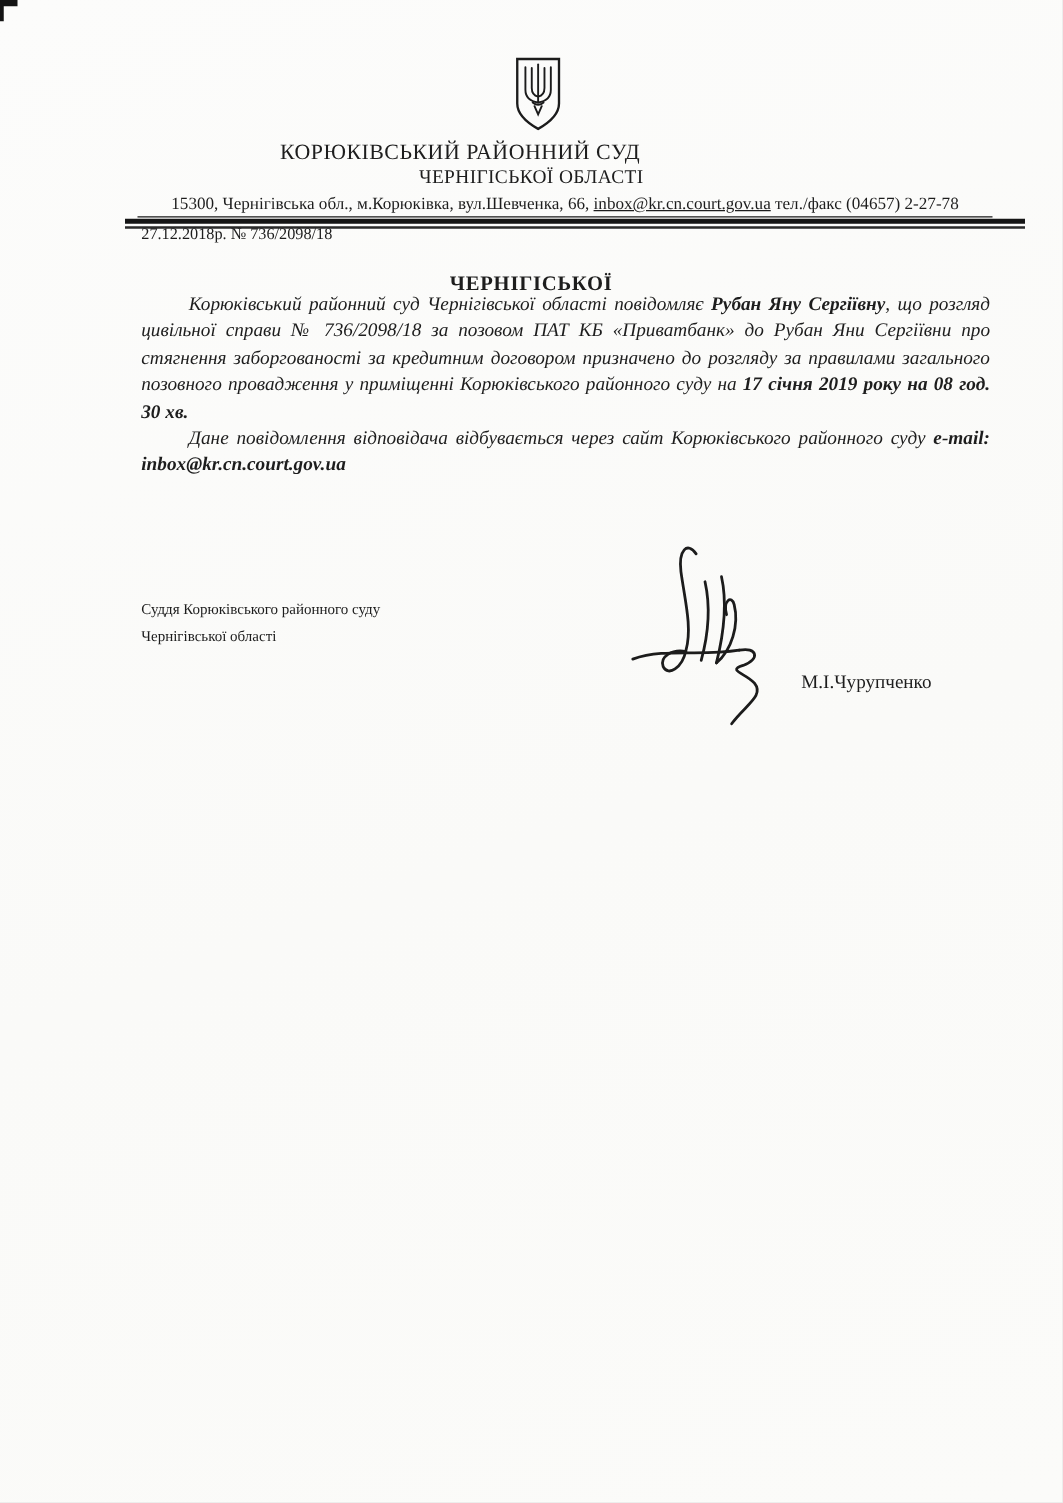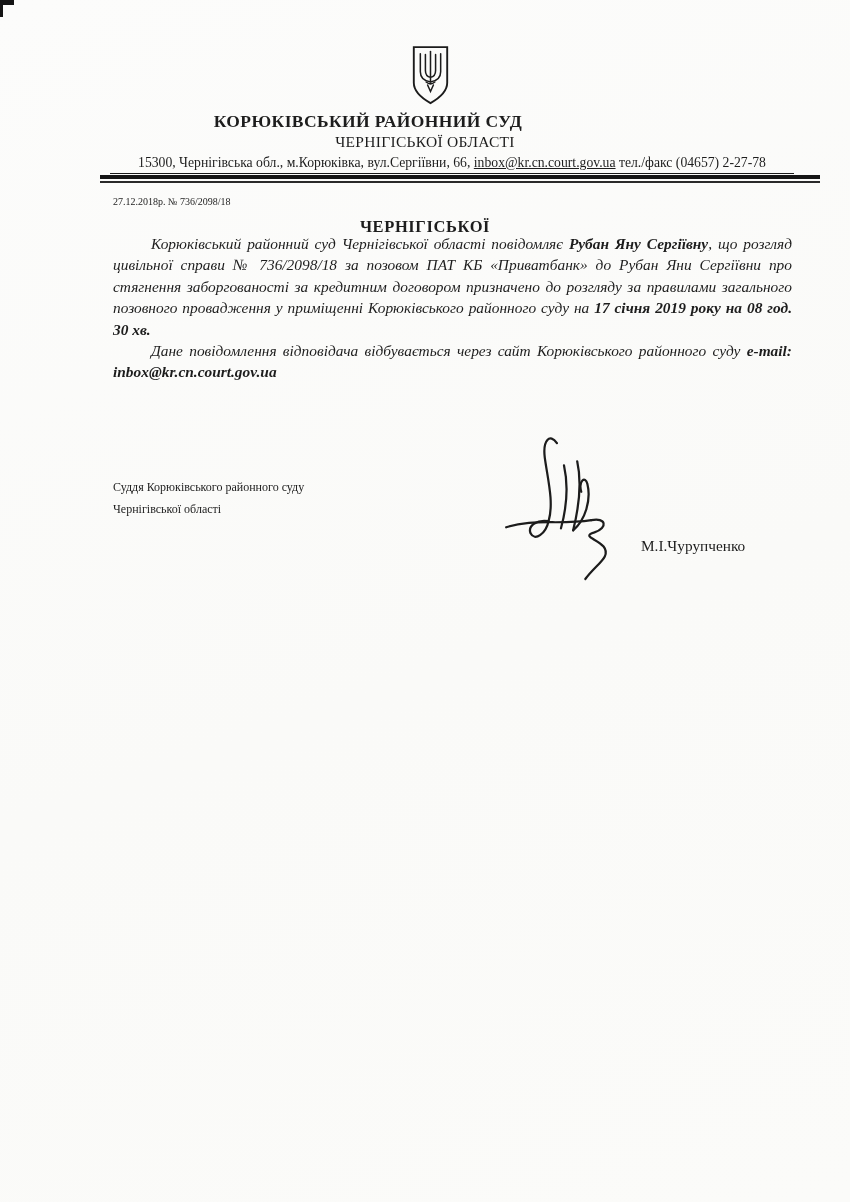--- a/index.html
+++ b/index.html
@@ -28,21 +28,21 @@
   .emblem {
     position: absolute;
     left: 406px; top: 45px;
     width: 49px; height: 61px;
   }
   .emblem svg { width: 100%; height: 100%; }
   .court-name {
     position: absolute;
     left: 0; top: 111px; width: 736px;
     text-align: center;
-    font-weight: bold;
+    font-weight: normal;
     font-size: 17.5px;
     letter-spacing: 0.4px;
   }
   .court-region {
     position: absolute;
     left: 0; top: 133px; width: 850px;
     text-align: center;
     font-size: 15.5px;
     letter-spacing: 0.3px;
   }
@@ -61,22 +61,22 @@
     left: 100px; top: 175px; width: 720px;
     height: 4px; background: #151515;
   }
   .rule-thin {
     position: absolute;
     left: 100px; top: 181px; width: 720px;
     height: 1.5px; background: #2a2a2a;
   }
   .date-line {
     position: absolute;
-    left: 113px; top: 196px;
-    font-size: 10px;
+    left: 113px; top: 179px;
+    font-size: 13px;
   }
   .doc-title {
     position: absolute;
     left: 0; top: 217px; width: 850px;
     text-align: center;
     font-weight: bold;
     font-size: 16.5px;
     letter-spacing: 0.6px;
   }
   .body-block {
@@ -126,21 +126,21 @@
         <path d="M30 9 V51"></path>
         <path d="M26 55 L30 64 L34 55"></path>
         <path d="M24 51 Q30 56 36 51"></path>
       </g>
     </svg>
   </div>
 
   <div class="court-name">КОРЮКІВСЬКИЙ РАЙОННИЙ  СУД</div>
   <div class="court-region">ЧЕРНІГІСЬКОЇ ОБЛАСТІ</div>
 
-  <div class="address-line"><span>15300, Чернігівська обл., м.Корюківка, вул.Сергіївни, 66, </span><span class="email">inbox@kr.cn.court.gov.ua</span><span> тел./факс (04657) 2-27-78</span></div>
+  <div class="address-line"><span>15300, Чернігівська обл., м.Корюківка, вул.Шевченка, 66, </span><span class="email">inbox@kr.cn.court.gov.ua</span><span> тел./факс (04657) 2-27-78</span></div>
 
   <div class="rule-thick"></div>
   <div class="rule-thin"></div>
 
   <div class="date-line">27.12.2018р. № 736/2098/18</div>
 
   <div class="doc-title">ЧЕРНІГІСЬКОЇ</div>
 
   <div class="body-block">
     <p><span>Корюківський районний суд Чернігівської області повідомляє </span><b>Рубан Яну Сергіївну</b><span>, що розгляд цивільної справи № 736/2098/18 за позовом ПАТ КБ «Приватбанк» до Рубан Яни Сергіївни про стягнення заборгованості за кредитним договором призначено до розгляду за правилами загального позовного провадження у приміщенні Корюківського районного суду на </span><b>17 січня 2019 року на 08 год. 30 хв.</b></p>

